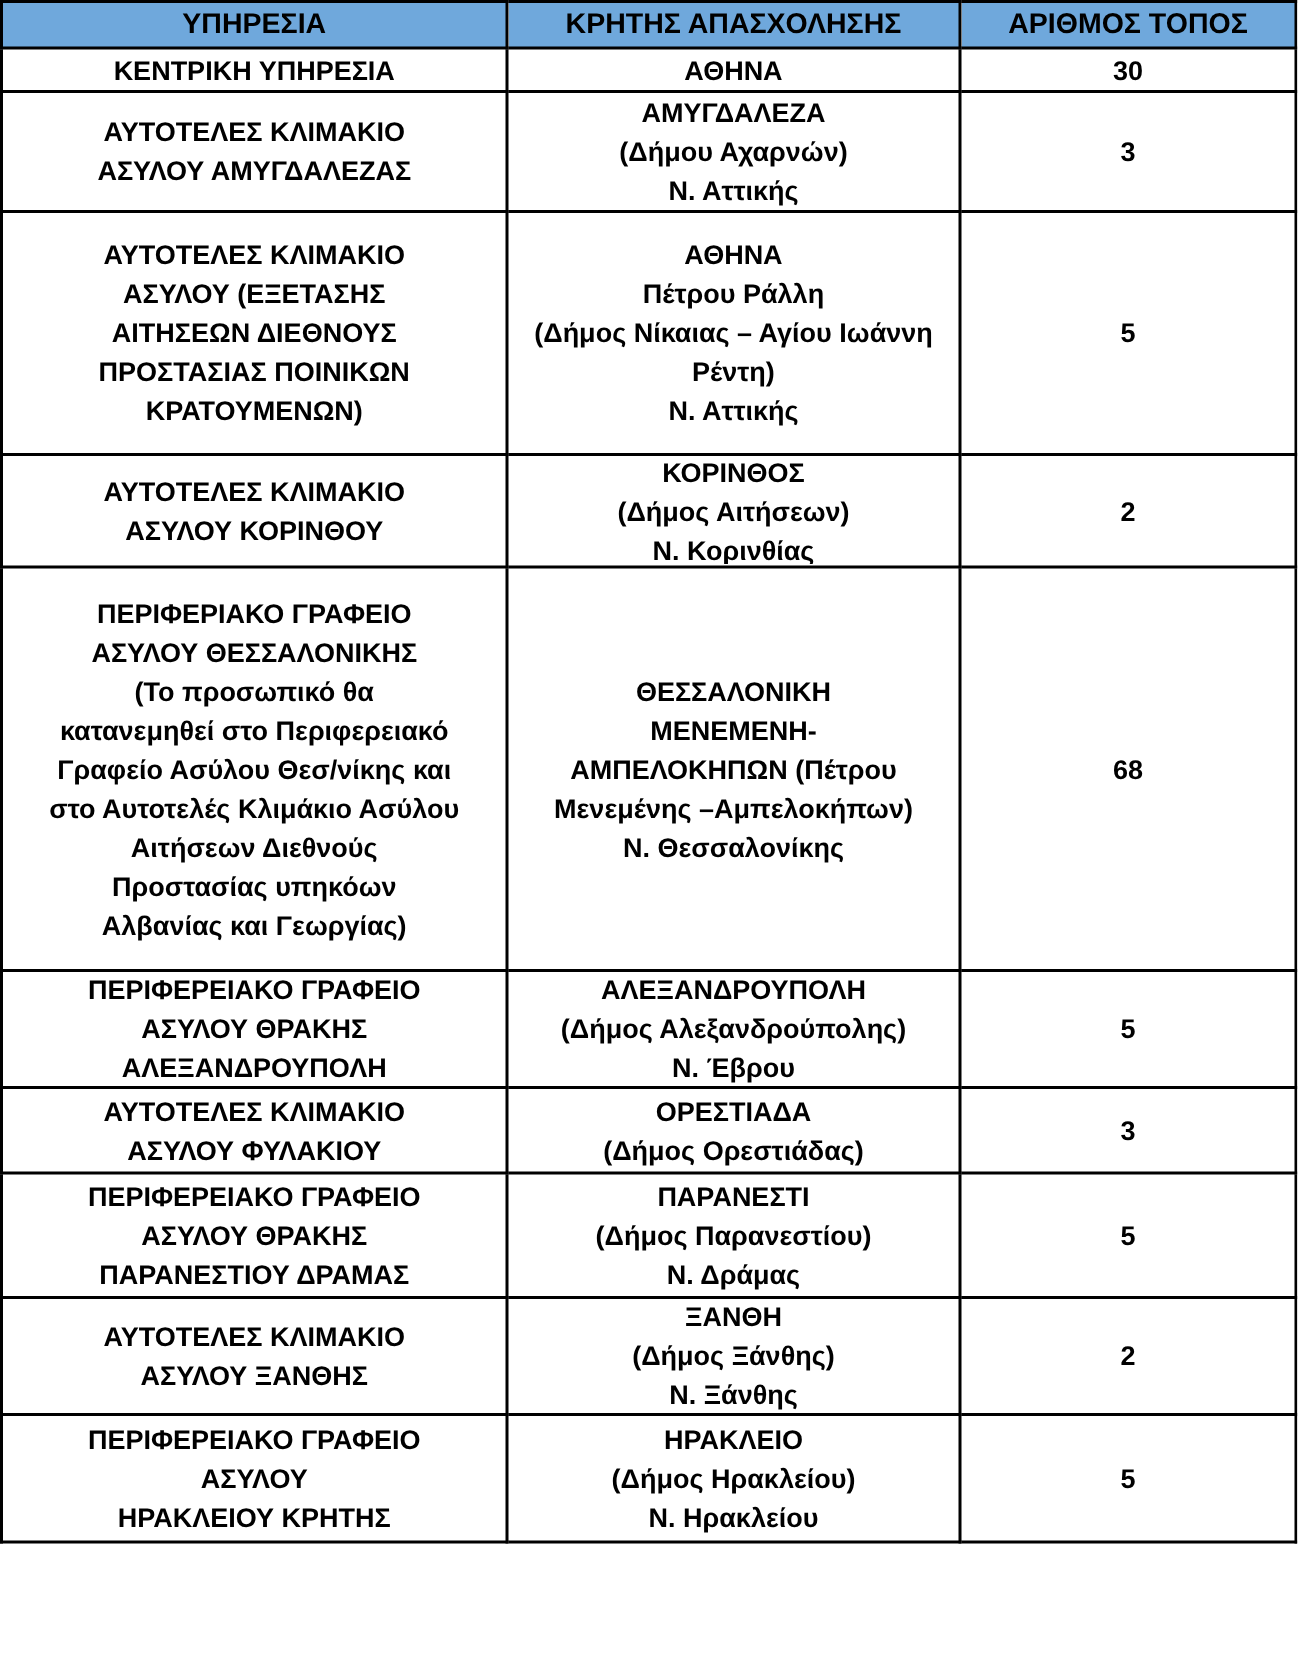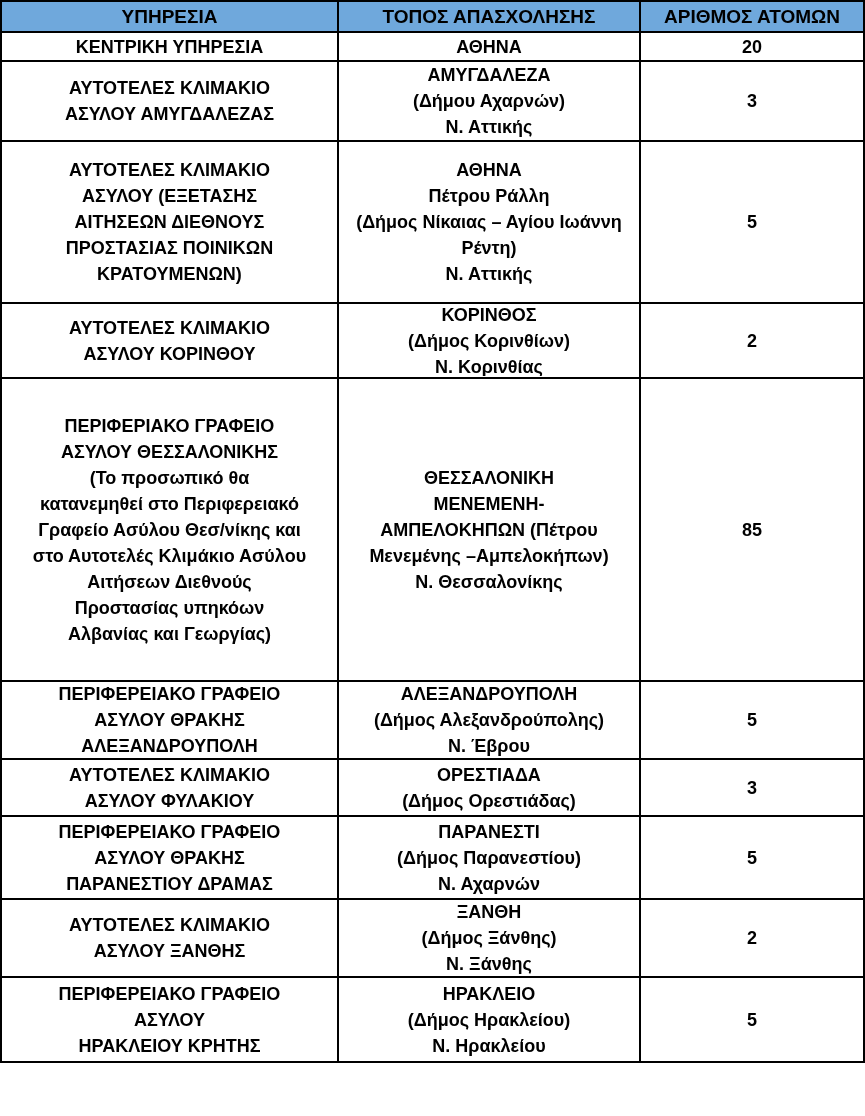--- a/index.html
+++ b/index.html
@@ -58,21 +58,21 @@
   
   col.c-service  { width: 337px; }
   col.c-location { width: 302px; }
   col.c-count    { width: 224px; }
 
   
   tbody tr:nth-child(1)  { height: 29px; padding-left: 30px; }
   tbody tr:nth-child(2)  { height: 80px; }
   tbody tr:nth-child(3)  { height: 162px; }
   tbody tr:nth-child(4)  { height: 75px; }
-  tbody tr:nth-child(5)  { height: 303px; }
+  tbody tr:nth-child(5)  { height: 269px; }
   tbody tr:nth-child(6)  { height: 78px; }
   tbody tr:nth-child(7)  { height: 57px; }
   tbody tr:nth-child(8)  { height: 83px; }
   tbody tr:nth-child(9)  { height: 78px; }
   tbody tr:nth-child(10) { height: 85px; }
 
   
   tbody tr:nth-child(1)  .cell { max-height: 25px; }
   tbody tr:nth-child(2)  .cell { max-height: 76px; }
   tbody tr:nth-child(3)  .cell { max-height: 158px; }
@@ -90,39 +90,39 @@
 <div class="page">
   <table class="staffing">
     <colgroup>
       <col class="c-service">
       <col class="c-location">
       <col class="c-count">
     </colgroup>
     <thead>
       <tr>
         <th>ΥΠΗΡΕΣΙΑ</th>
-        <th>ΤΟΠΟΣ ΑΠΑΣΧΟΛΗΣΗΣ</th>
-        <th>ΑΡΙΘΜΟΣ ΑΤΟΜΩΝ</th>
+        <th>ΚΡΗΤΗΣ ΑΠΑΣΧΟΛΗΣΗΣ</th>
+        <th>ΑΡΙΘΜΟΣ ΤΟΠΟΣ</th>
       </tr>
     </thead>
     <tbody>
       <tr>
         <td class="service">
             <div class="cell">
               <span>ΚΕΝΤΡΙΚΗ ΥΠΗΡΕΣΙΑ</span>
             </div>
           </td>
         <td class="location">
             <div class="cell">
               <span>ΑΘΗΝΑ</span>
             </div>
           </td>
         <td class="count">
             <div class="cell">
-              <span>20</span>
+              <span>30</span>
             </div>
           </td>
       </tr>
       <tr>
         <td class="service">
             <div class="cell">
               <span>ΑΥΤΟΤΕΛΕΣ ΚΛΙΜΑΚΙΟ
 ΑΣΥΛΟΥ ΑΜΥΓΔΑΛΕΖΑΣ</span>
             </div>
           </td>
@@ -167,21 +167,21 @@
       <tr>
         <td class="service">
             <div class="cell">
               <span>ΑΥΤΟΤΕΛΕΣ ΚΛΙΜΑΚΙΟ
 ΑΣΥΛΟΥ ΚΟΡΙΝΘΟΥ</span>
             </div>
           </td>
         <td class="location">
             <div class="cell">
               <span>ΚΟΡΙΝΘΟΣ
-(Δήμος Κορινθίων)
+(Δήμος Αιτήσεων)
 Ν. Κορινθίας</span>
             </div>
           </td>
         <td class="count">
             <div class="cell">
               <span>2</span>
             </div>
           </td>
       </tr>
       <tr>
@@ -202,21 +202,21 @@
             <div class="cell">
               <span>ΘΕΣΣΑΛΟΝΙΚΗ
 ΜΕΝΕΜΕΝΗ-
 ΑΜΠΕΛΟΚΗΠΩΝ (Πέτρου
 Μενεμένης –Αμπελοκήπων)
 Ν. Θεσσαλονίκης</span>
             </div>
           </td>
         <td class="count">
             <div class="cell">
-              <span>85</span>
+              <span>68</span>
             </div>
           </td>
       </tr>
       <tr>
         <td class="service">
             <div class="cell">
               <span>ΠΕΡΙΦΕΡΕΙΑΚΟ ΓΡΑΦΕΙΟ
 ΑΣΥΛΟΥ ΘΡΑΚΗΣ
 ΑΛΕΞΑΝΔΡΟΥΠΟΛΗ</span>
             </div>
@@ -258,21 +258,21 @@
             <div class="cell">
               <span>ΠΕΡΙΦΕΡΕΙΑΚΟ ΓΡΑΦΕΙΟ
 ΑΣΥΛΟΥ ΘΡΑΚΗΣ
 ΠΑΡΑΝΕΣΤΙΟΥ ΔΡΑΜΑΣ</span>
             </div>
           </td>
         <td class="location">
             <div class="cell">
               <span>ΠΑΡΑΝΕΣΤΙ
 (Δήμος Παρανεστίου)
-Ν. Αχαρνών</span>
+Ν. Δράμας</span>
             </div>
           </td>
         <td class="count">
             <div class="cell">
               <span>5</span>
             </div>
           </td>
       </tr>
       <tr>
         <td class="service">

